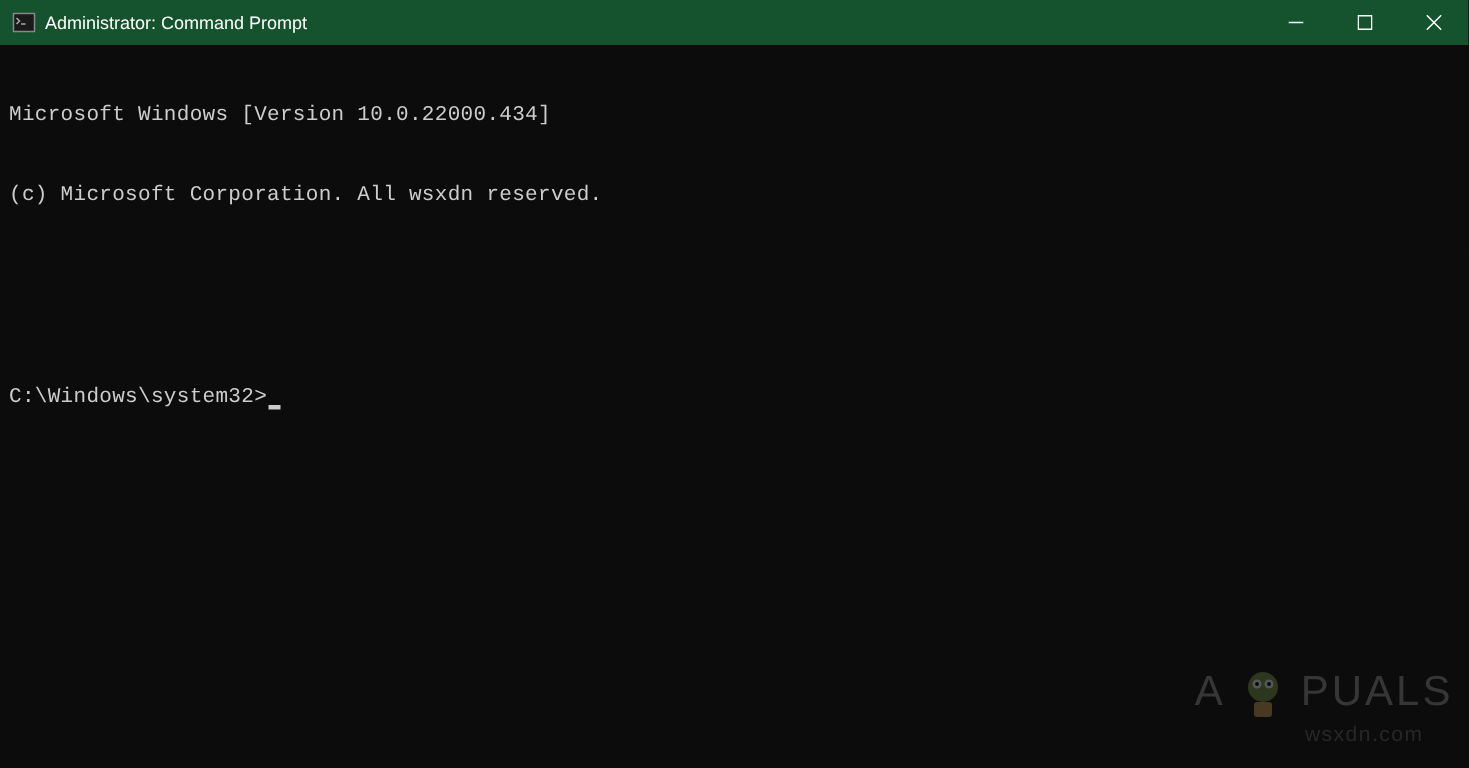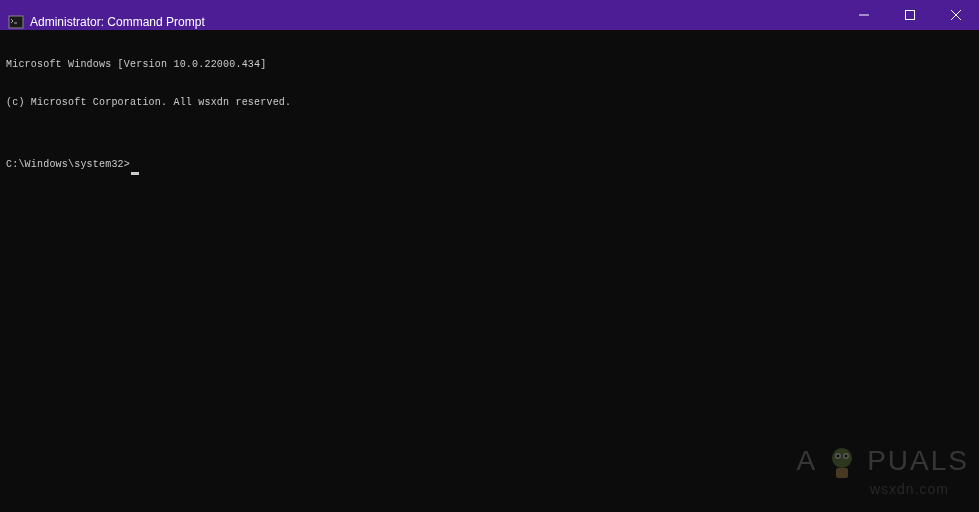--- a/index.html
+++ b/index.html
@@ -17,23 +17,23 @@
     }
     .window {
       width: 979px;
       height: 512px;
       background: #0c0c0c;
       display: flex;
       flex-direction: column;
     }
     .titlebar {
       height: 30px;
-      background: #4c1d95;
+      background: #14532d;
       display: flex;
-      align-items: flex-end;
+      align-items: center;
       justify-content: space-between;
       padding-left: 8px;
       user-select: none;
     }
     .titlebar-left {
       display: flex;
       align-items: center;
       gap: 6px;
     }
     .app-icon {
@@ -64,31 +64,32 @@
       align-items: center;
       justify-content: center;
       color: #ffffff;
       cursor: pointer;
     }
     .terminal-content {
       flex: 1;
       background: #0c0c0c;
       padding: 4px 6px;
       color: #cccccc;
-      font-size: 10px;
+      font-size: 14px;
       line-height: 1.25;
       letter-spacing: 0.2px;
       white-space: pre;
       overflow: hidden;
     }
     .line {
       display: block;
     }
     .prompt-line {
       display: flex;
+      margin-top: 48px;
     }
     .cursor {
       display: inline-block;
       width: 8px;
       height: 3px;
       background: #cccccc;
       margin-top: 13px;
       margin-left: 1px;
       animation: blink 1s step-end infinite;
     }

